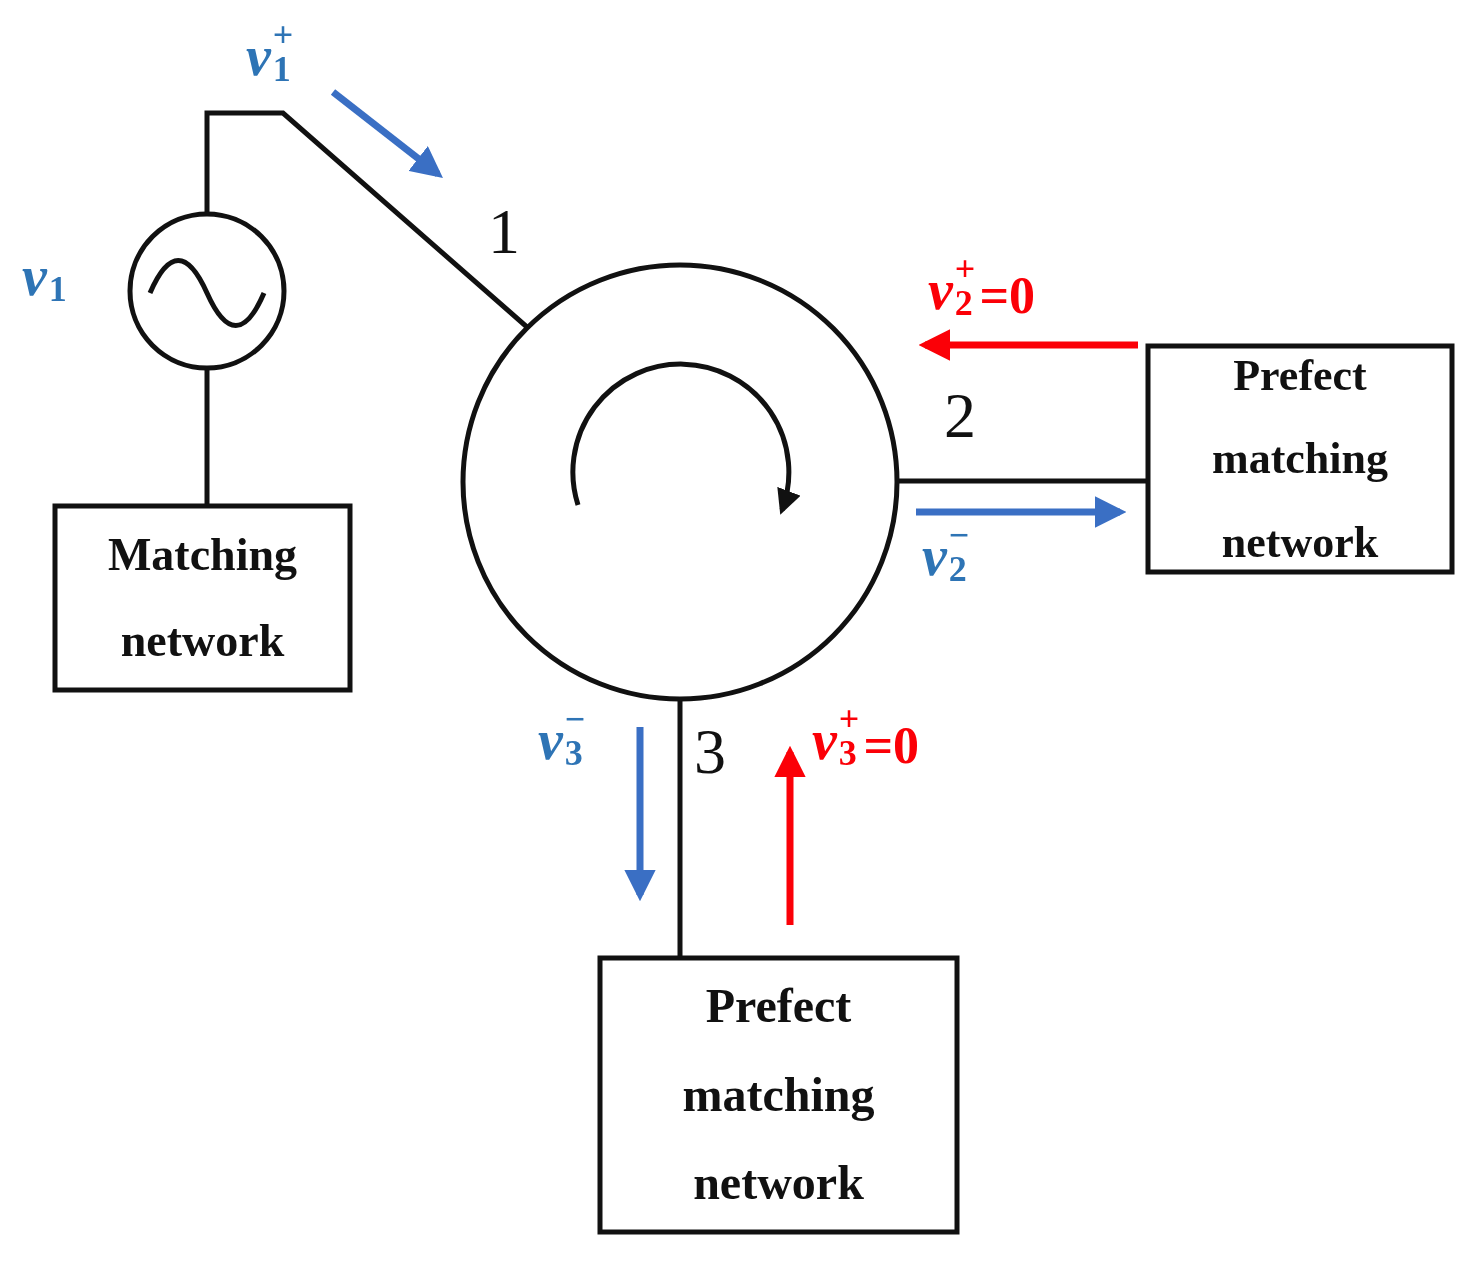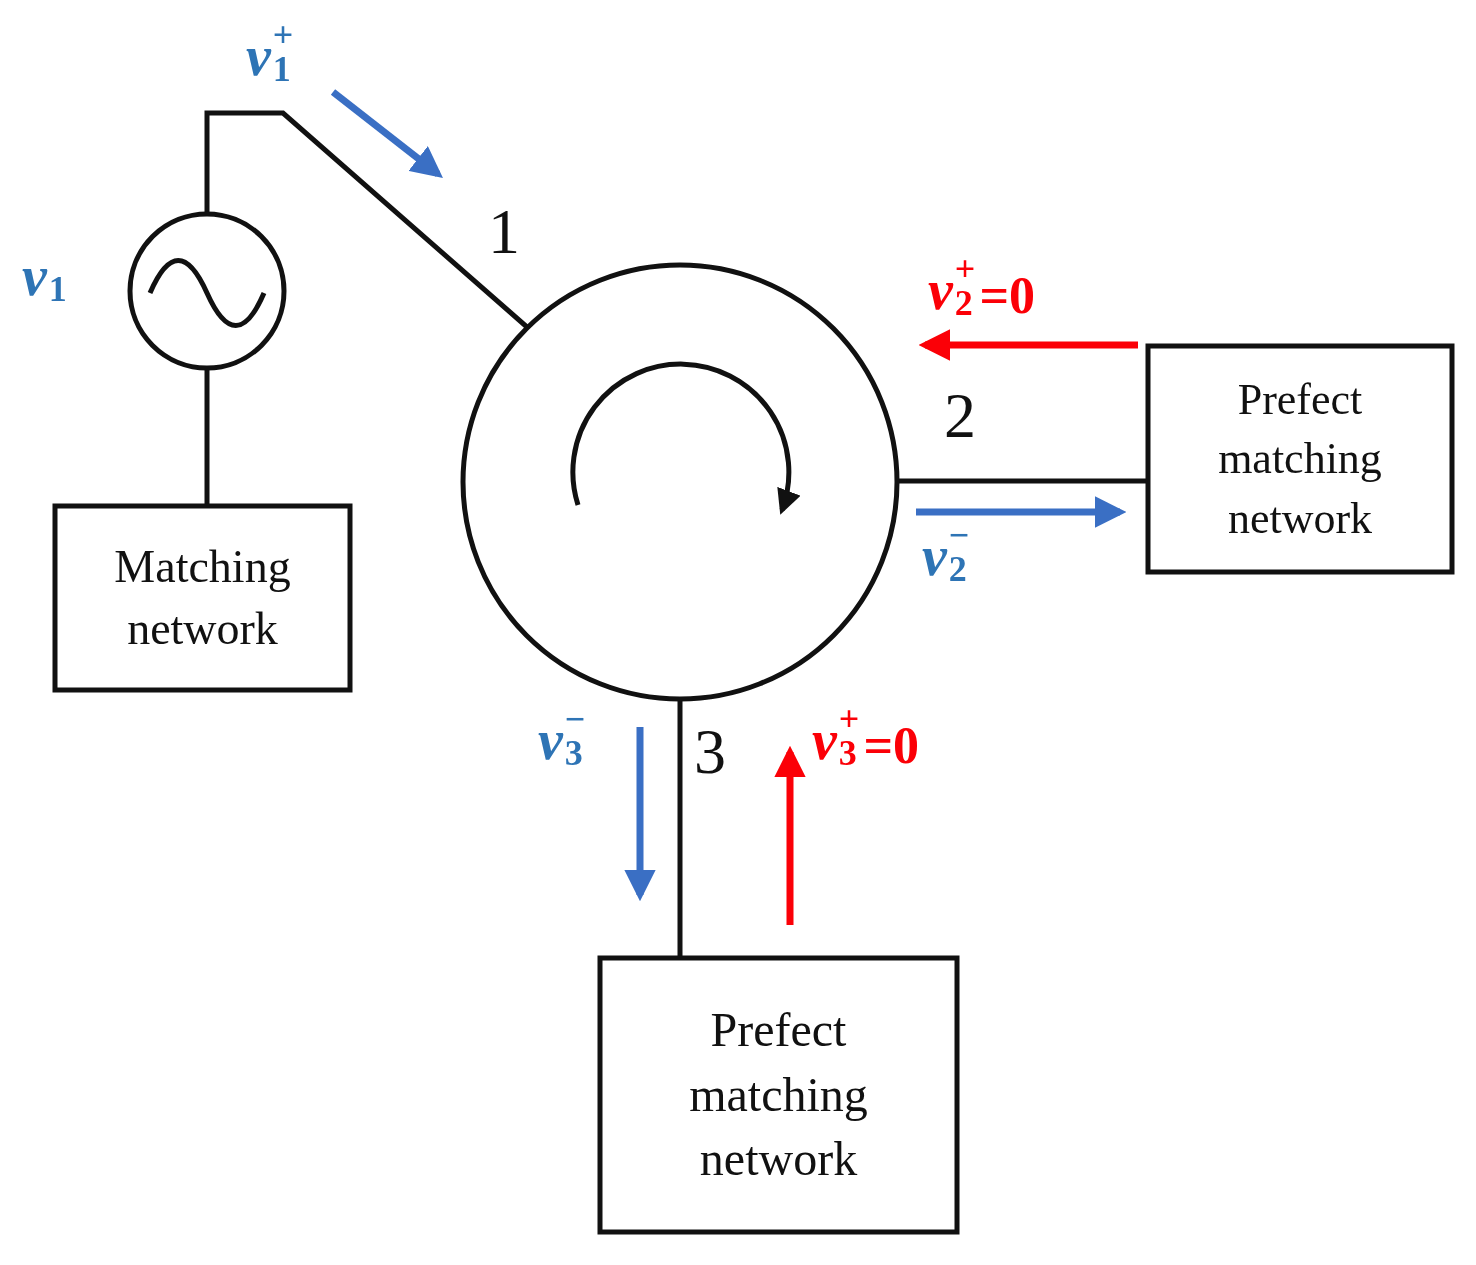--- a/index.html
+++ b/index.html
@@ -57,22 +57,23 @@
       line-height: 1;
     }
 
     .boxtext {
       position: absolute;
       display: flex;
       flex-direction: column;
       align-items: center;
       justify-content: center;
       text-align: center;
-      font-weight: normal;
+      font-weight: bold;
       color: #111111;
+      gap: 24px;
     }
     .boxtext div { line-height: 1.35; }
     .boxtext-matching1 { left: 55px; top: 506px; width: 295px; height: 184px; font-size: 46px; }
     .boxtext-matching2 { left: 1148px; top: 346px; width: 304px; height: 226px; font-size: 44px; }
     .boxtext-matching3 { left: 600px; top: 958px; width: 357px; height: 274px; font-size: 48px; }
   </style>
 </head>
 <body>
 
 <div class="stage">

